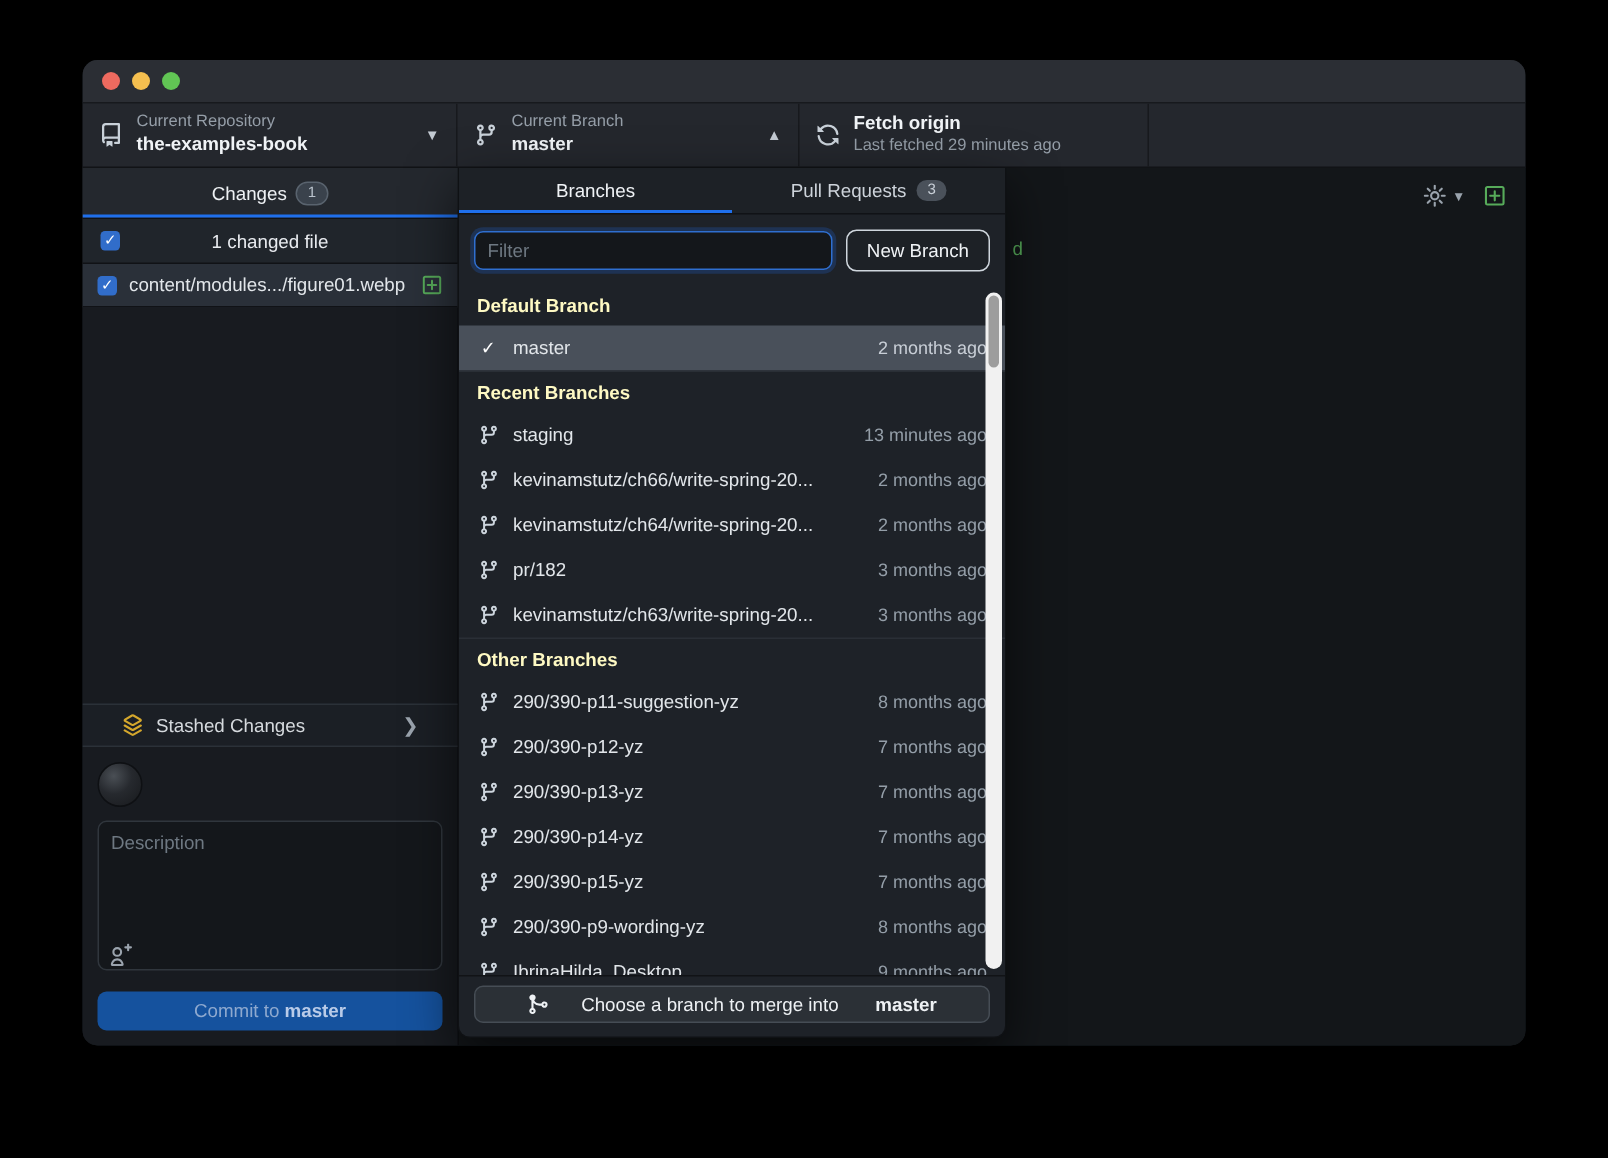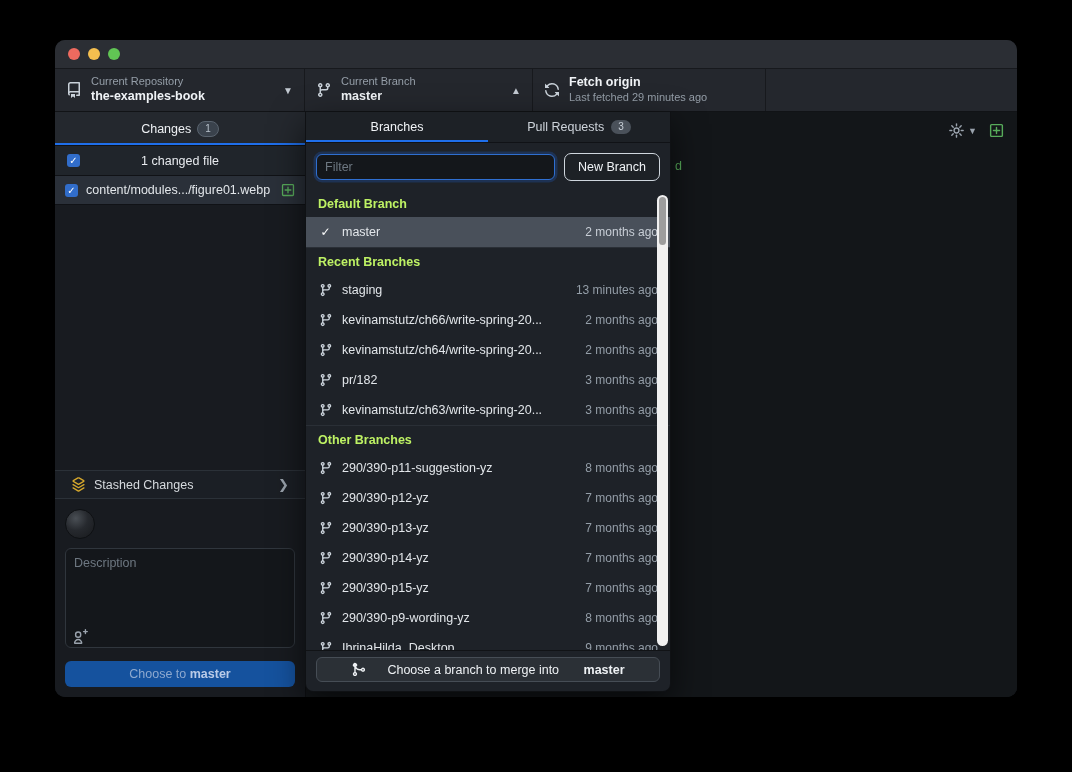--- a/index.html
+++ b/index.html
@@ -40,21 +40,21 @@
   .side-tab.active::after{content:"";position:absolute;left:0;right:0;bottom:0;height:2px;background:#1f6feb;}
   .pill{font-size:10px;color:#b9c2cc;background:#3a424c;border:1px solid #59636e;border-radius:9px;padding:1px 7px;line-height:1.2;}
   .summary-row{height:29px;background:#20252b;border-bottom:1px solid #101216;display:flex;align-items:center;position:relative;flex:0 0 auto;}
   .summary-row .ctext{width:100%;text-align:center;font-size:12.5px;color:#e8ebef;}
   .checkbox{width:13px;height:13px;border-radius:3px;background:#316dca;color:#fff;font-size:10px;line-height:13px;text-align:center;flex:0 0 auto;}
   .summary-row .checkbox{position:absolute;left:12px;top:8px;}
   .file-row{height:28px;background:#2a3039;border-bottom:1px solid #101216;display:flex;align-items:center;gap:8px;padding:0 10px;font-size:12.5px;color:#e2e6ea;flex:0 0 auto;}
   .file-name{white-space:nowrap;overflow:hidden;}
   .file-status{margin-left:auto;display:flex;flex:0 0 auto;}
   .side-spacer{flex:1;}
-  .stash-row{height:27px;border-top:1px solid #2b3138;border-bottom:1px solid #2b3138;background:#1b1f25;display:flex;align-items:center;gap:8px;padding:0 16px;font-size:12.5px;color:#d6dade;flex:0 0 auto;}
+  .stash-row{height:27px;border-top:1px solid #2b3138;border-bottom:1px solid #2b3138;background:#1b1f25;display:flex;align-items:center;gap:8px;padding:0 26px;font-size:12.5px;color:#d6dade;flex:0 0 auto;}
   .stash-chevron{margin-left:auto;color:#9aa3ad;font-size:13px;}
   .commit-area{padding:10px;display:flex;flex-direction:column;gap:9px;flex:0 0 auto;}
   .summary-line{display:flex;gap:8px;align-items:center;}
   .avatar{width:28px;height:28px;border-radius:50%;flex:0 0 auto;background:radial-gradient(circle at 35% 30%,#4a4f55 0%,#26292e 45%,#17191c 100%);border:1px solid #0e1013;}
   .text-input{background:#14171b;border:1px solid #30363d;border-radius:6px;color:#e8ebef;font-size:12.5px;font-family:inherit;outline:none;}
   .text-input::placeholder{color:#6e7882;}
   .summary-input{flex:1;height:26px;padding:0 8px;min-width:0;}
   .desc-box{position:relative;}
   .desc-input{width:100%;height:100px;box-sizing:border-box;resize:none;padding:7px 8px 26px;}
   .coauthor{position:absolute;left:8px;bottom:8px;color:#9aa3ad;display:flex;}
@@ -75,21 +75,21 @@
   .pop-tab{flex:1;display:flex;align-items:center;justify-content:center;gap:7px;font-size:12.5px;color:#cdd3da;position:relative;cursor:default;}
   .pop-tab.active{color:#f0f3f6;}
   .pop-tab.active::after{content:"";position:absolute;left:0;right:0;bottom:0;height:2.5px;background:#1f6feb;}
   .pop-tab .pill{background:#4a515a;border:none;color:#c9d0d8;}
   .pop-filter{display:flex;gap:9px;align-items:center;padding:10px 10px 9px;flex:0 0 auto;}
   .filter-input{flex:1;height:24px;padding:0 8px;min-width:0;border:1.5px solid #2f6fd0;box-shadow:0 0 0 2.5px rgba(31,111,235,.22);}
   .new-branch-btn{height:28px;padding:0 13px;background:#1d2126;border:1.5px solid #cfd6dd;border-radius:7px;color:#f0f3f6;font-size:12.5px;font-family:inherit;white-space:nowrap;cursor:default;}
   .pop-list{flex:1;overflow:hidden;position:relative;min-height:0;}
   .branch-group{border-top:1px solid #2a2f36;}
   .branch-group:first-child{border-top:none;}
-  .group-header{height:27px;display:flex;align-items:center;padding:0 12px;font-size:12.5px;font-weight:700;color:#bef264;}
+  .group-header{height:27px;display:flex;align-items:center;padding:0 12px;font-size:12.5px;font-weight:700;color:#fef9c3;}
   .branch-row{height:30px;display:flex;align-items:center;gap:9px;padding:0 12px;font-size:12.5px;color:#e2e6ea;cursor:default;}
   .branch-row.selected{background:#49505a;}
   .branch-row .bicon{color:#cdd5dd;display:flex;flex:0 0 auto;width:15px;justify-content:center;}
   .branch-row .check{color:#fff;font-size:12px;}
   .branch-name{white-space:nowrap;overflow:hidden;max-width:235px;}
   .branch-time{margin-left:auto;color:#949ea8;font-size:12px;white-space:nowrap;}
   .branch-row.selected .branch-time{color:#c8ced6;}
   .list-scrollbar{position:absolute;top:5px;bottom:4px;right:2px;width:11px;background:#f1f1f1;border-radius:6px;}
   .list-scrollbar .thumb{position:absolute;top:2px;left:2px;width:7px;height:48px;background:#9d9d9d;border-radius:4px;}
   .pop-footer{flex:0 0 auto;padding:6px 10px 9px;border-top:1px solid #111316;}
@@ -187,21 +187,21 @@
         </div>
         <div class="desc-box">
           <textarea class="text-input desc-input" placeholder="Description" style=""></textarea>
           <span class="coauthor">
             <svg width="15" height="15" viewBox="0 0 16 16" fill="currentColor">
                 <path d="M13.25 0a.75.75 0 0 1 .75.75V2h1.25a.75.75 0 0 1 0 1.5H14v1.25a.75.75 0 0 1-1.5 0V3.5h-1.25a.75.75 0 0 1 0-1.5h1.25V.75a.75.75 0 0 1 .75-.75ZM5.5 4a2 2 0 1 0 0 4 2 2 0 0 0 0-4Zm-3.5 2a3.5 3.5 0 1 1 7 0 3.5 3.5 0 0 1-7 0ZM2.484 14.5h6.032c-.254-1.36-1.446-2.5-3.016-2.5s-2.762 1.14-3.016 2.5Zm-1.525.134C1.308 12.62 3.049 10.5 5.5 10.5s4.192 2.12 4.541 4.134A1.25 1.25 0 0 1 8.809 16H2.191a1.25 1.25 0 0 1-1.232-1.366Z"></path>
               </svg>
           </span>
         </div>
         <button class="commit-btn">
-          <span class="pre">Choose to </span>
+          <span class="pre">Commit to </span>
             <span class="bold">master</span>
         </button>
       </div>
     </div>
 
     <div class="main">
       <div class="main-icons">
         <span>
           <svg width="15" height="15" viewBox="0 0 16 16" fill="none" stroke="currentColor" stroke-width="1.5" stroke-linecap="round">
             <circle cx="8" cy="8" r="2.6"></circle>

